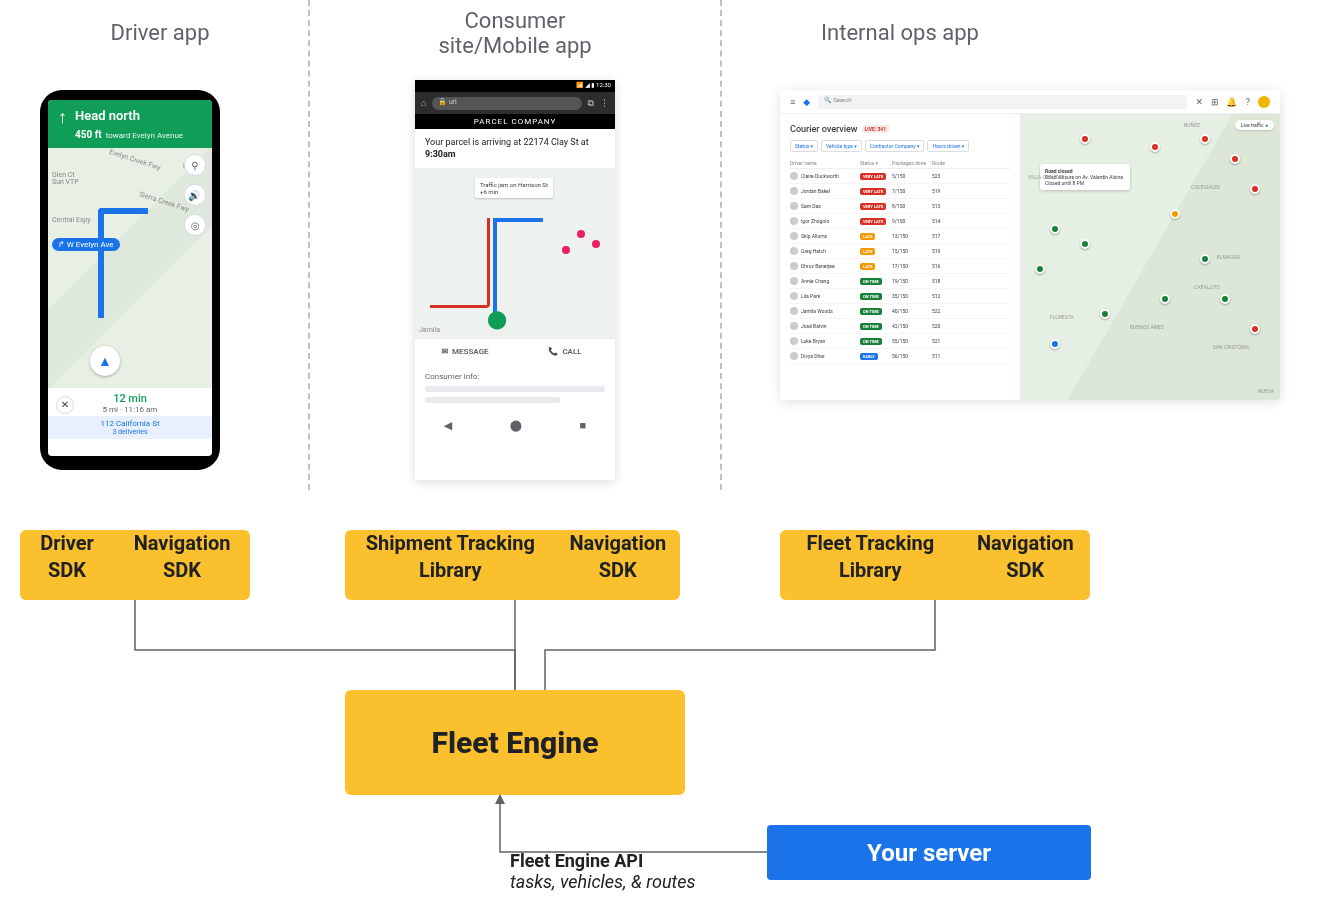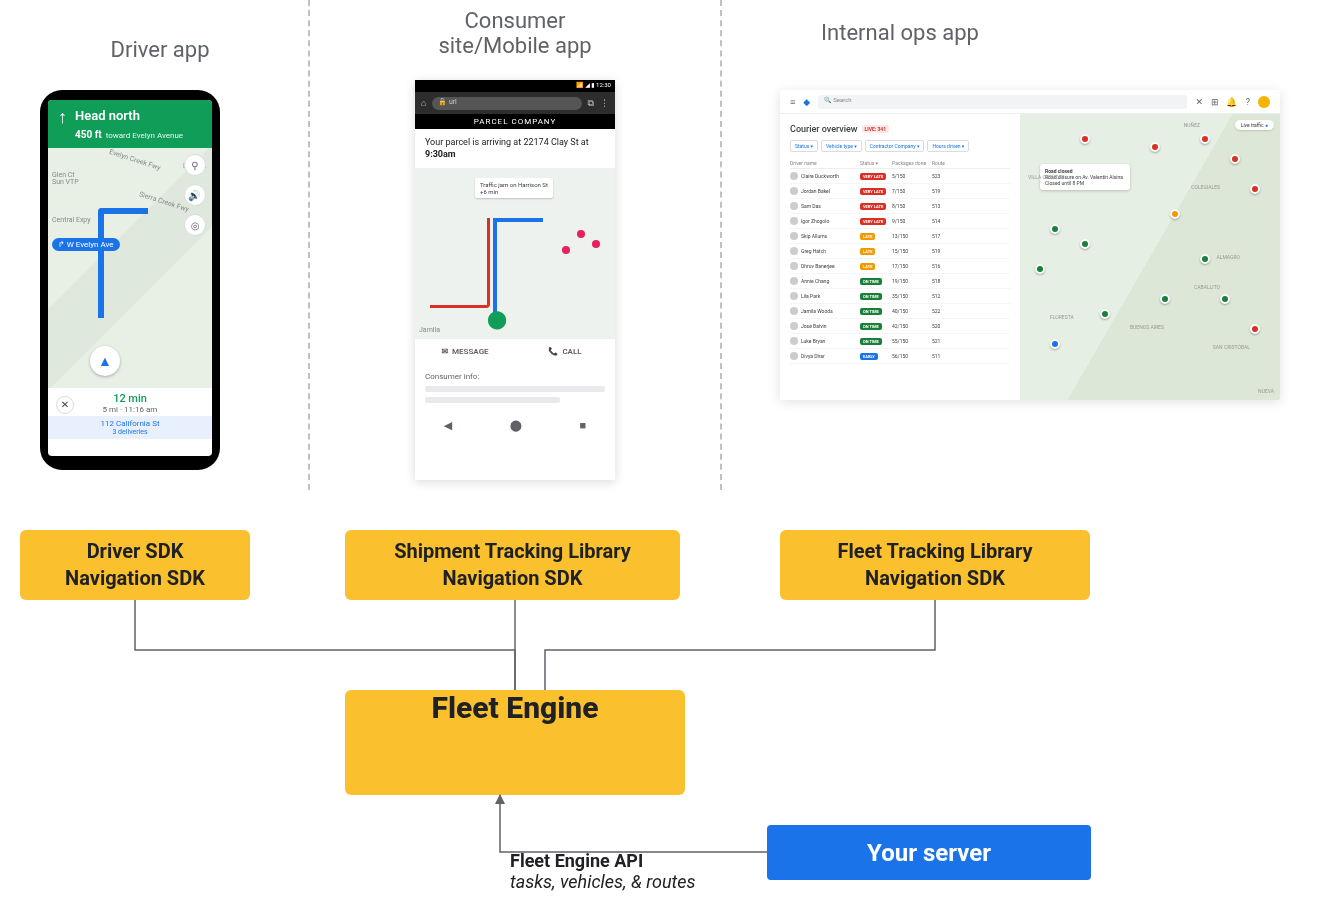--- a/index.html
+++ b/index.html
@@ -184,32 +184,32 @@
   
   .sdk-box {
     position: absolute;
     background: #fbc02d;
     border-radius: 6px;
     text-align: center;
     font-weight: 700;
     font-size: 20px;
     color: #202124;
     display: flex;
-    flex-direction: column;
+    flex-direction: row;
     justify-content: center;
     line-height: 1.35;
   }
   .engine-box {
     position: absolute;
     background: #fbc02d;
     border-radius: 6px;
     text-align: center;
     color: #202124;
     display: flex;
-    flex-direction: row;
+    flex-direction: column;
     justify-content: center;
   }
   .engine-box .title { font-size: 30px; font-weight: 800; }
   .engine-box .sub { font-size: 20px; font-style: italic; }
   .server-box {
     position: absolute;
     background: #1a73e8;
     color: #fff;
     font-size: 24px;
     font-weight: 700;
@@ -230,21 +230,21 @@
   svg.connectors {
     position: absolute;
     top: 0; left: 0;
     width: 1318px; height: 920px;
     pointer-events: none;
   }
 </style>
 </head>
 <body>
 
-<div class="col-header" style="left:60px; top:20px; width:200px;margin-top:17px;">Driver app</div>
+<div class="col-header" style="left:60px; top:20px; width:200px;">Driver app</div>
 <div class="col-header" style="left:405px; top:8px; width:220px; white-space:pre-line;">Consumer
 site/Mobile app</div>
 <div class="col-header" style="left:790px; top:20px; width:220px;">Internal ops app</div>
 
 <div class="divider" style="left:308px;"></div>
 <div class="divider" style="left:720px;"></div>
 
 <div class="phone" style="left:40px; top:90px;">
   <div class="phone-screen">
     <div class="nav-banner">

